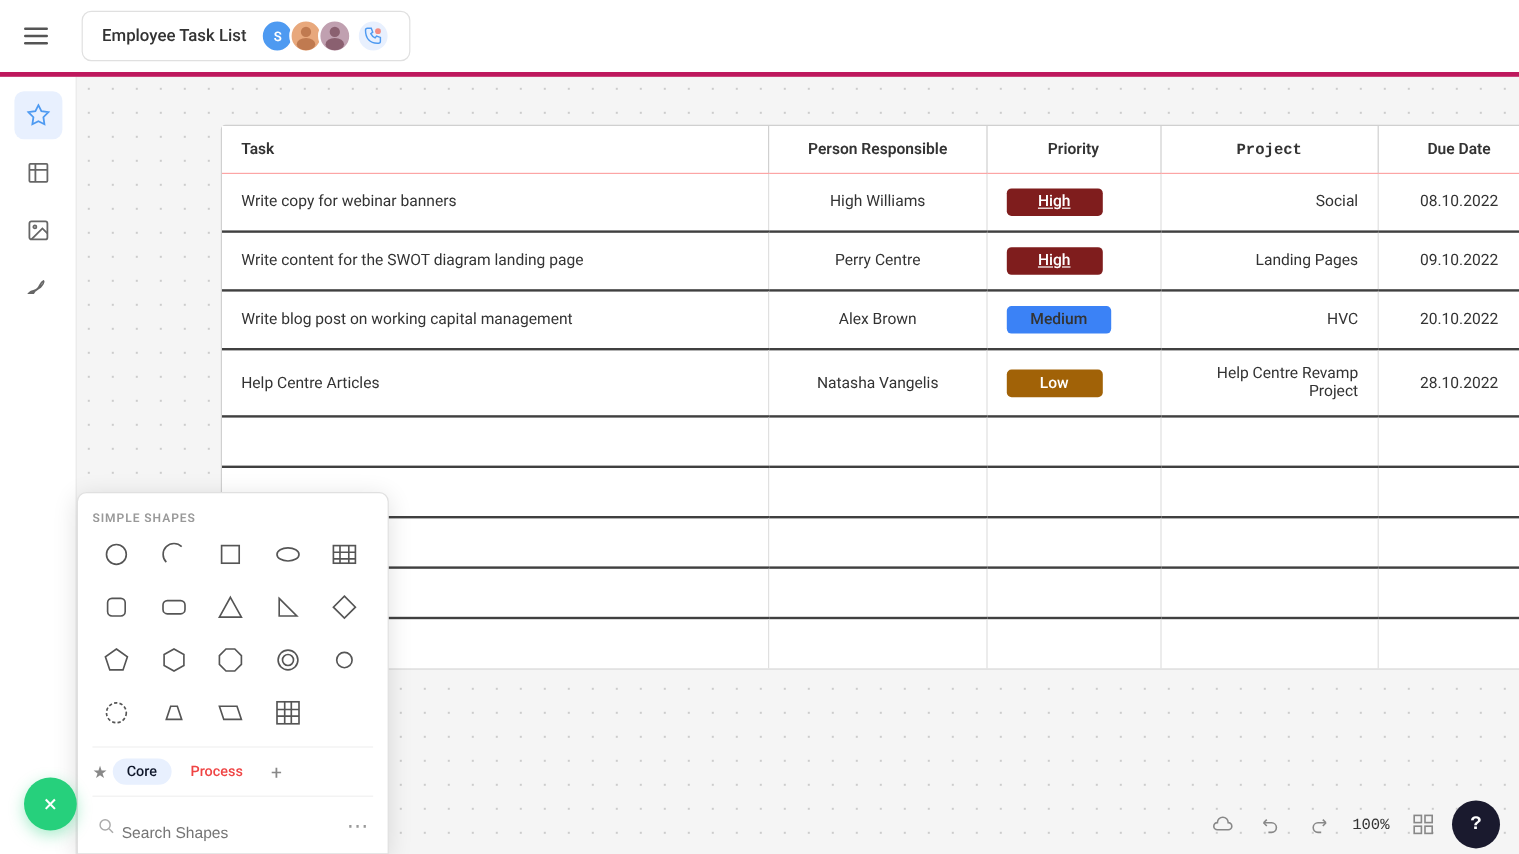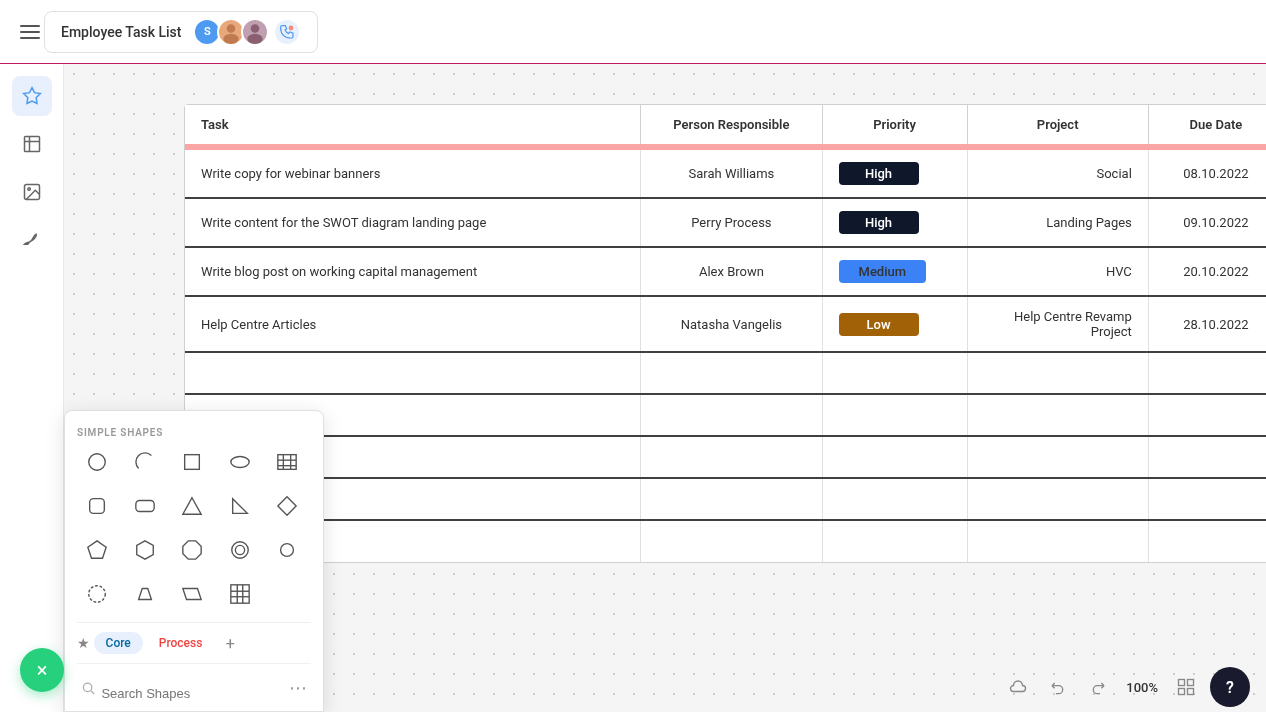--- a/index.html
+++ b/index.html
@@ -12,22 +12,22 @@
       position: relative;
     }
 
     
     .topbar {
       height: 64px;
       background: #fff;
       display: flex;
       align-items: center;
       padding: 0 16px;
-      gap: 0;
-      border-bottom: 1px solid #be185d;
+      gap: 24px;
+      border-bottom: 4px solid #be185d;
       position: relative;
       z-index: 10;
     }
     .menu-icon {
       cursor: pointer;
       display: flex;
       flex-direction: column;
       gap: 4px;
       padding: 4px;
     }
@@ -142,21 +142,21 @@
     table {
       border-collapse: collapse;
       width: 100%;
       font-size: 13px;
     }
     thead th {
       background: #fff;
       font-weight: 600;
       padding: 12px 16px;
       text-align: center;
-      border-bottom: 6px solid #fca5a5;
+      border-bottom: 1px solid #fca5a5;
       border-right: 1px solid #d0d0d0;
       color: #333;
       white-space: nowrap;
     }
     thead th:last-child { border-right: none; }
     tbody td {
       padding: 12px 16px;
       border-bottom: 2px solid #404040;
       border-right: 1px solid #e0e0e0;
       color: #333;
@@ -170,21 +170,21 @@
 
     .priority-badge {
       display: inline-block;
       padding: 4px 20px;
       border-radius: 4px;
       font-size: 13px;
       font-weight: 500;
       min-width: 80px;
       text-align: center;
     }
-    .priority-high { background: #0f172a; color: #fff; }
+    .priority-high { background: #7f1d1d; color: #fff; text-decoration: underline; }
     .priority-medium { background: #3b82f6; color: #333; }
     .priority-low { background: #a16207; color: #fff; }
 
     
     .empty-row td { height: 42px; }
 
     
     .shapes-panel {
       position: absolute;
       left: 64px;
@@ -237,21 +237,21 @@
     .shape-tab {
       padding: 4px 12px;
       border-radius: 20px;
       font-size: 12px;
       font-weight: 500;
       cursor: pointer;
       color: #ef4444;
     }
     .shape-tab.active {
       background: #e8f0fe;
-      color: #0369a1;
+      color: #0f172a;
     }
     .shape-tab-add {
       width: 24px;
       height: 24px;
       display: flex;
       align-items: center;
       justify-content: center;
       color: #888;
       cursor: pointer;
       font-size: 16px;
@@ -296,20 +296,21 @@
       bottom: 0;
       right: 0;
       left: 0;
       height: 50px;
       display: flex;
       align-items: center;
       justify-content: flex-end;
       padding: 0 16px;
       gap: 8px;
       z-index: 6;
+      font-family: Liberation Mono, monospace;
     }
     .bottom-btn {
       width: 32px;
       height: 32px;
       display: flex;
       align-items: center;
       justify-content: center;
       border-radius: 4px;
       cursor: pointer;
       color: #666;
@@ -418,36 +419,36 @@
 
 <div class="canvas-area">
 
   <div class="table-container">
     <table>
       <thead>
         <tr>
           <th style="width:440px; text-align:left;">Task</th>
           <th style="width:175px;">Person Responsible</th>
           <th style="width:140px;">Priority</th>
-          <th style="width:175px;">Project</th>
+          <th style="width:175px;font-family:Liberation Mono, monospace;">Project</th>
           <th style="width:130px;">Due Date</th>
         </tr>
       </thead>
       <tbody id="table-body">
 
       <tr>
       <td>Write copy for webinar banners</td>
-      <td>Sarah Williams</td>
+      <td>High Williams</td>
       <td><span class="priority-badge priority-high">High</span></td>
       <td>Social</td>
       <td>08.10.2022</td>
     </tr>
           <tr>
       <td>Write content for the SWOT diagram landing page</td>
-      <td>Perry Process</td>
+      <td>Perry Centre</td>
       <td><span class="priority-badge priority-high">High</span></td>
       <td>Landing Pages</td>
       <td>09.10.2022</td>
     </tr>
           <tr>
       <td>Write blog post on working capital management</td>
       <td>Alex Brown</td>
       <td><span class="priority-badge priority-medium">Medium</span></td>
       <td>HVC</td>
       <td>20.10.2022</td>

